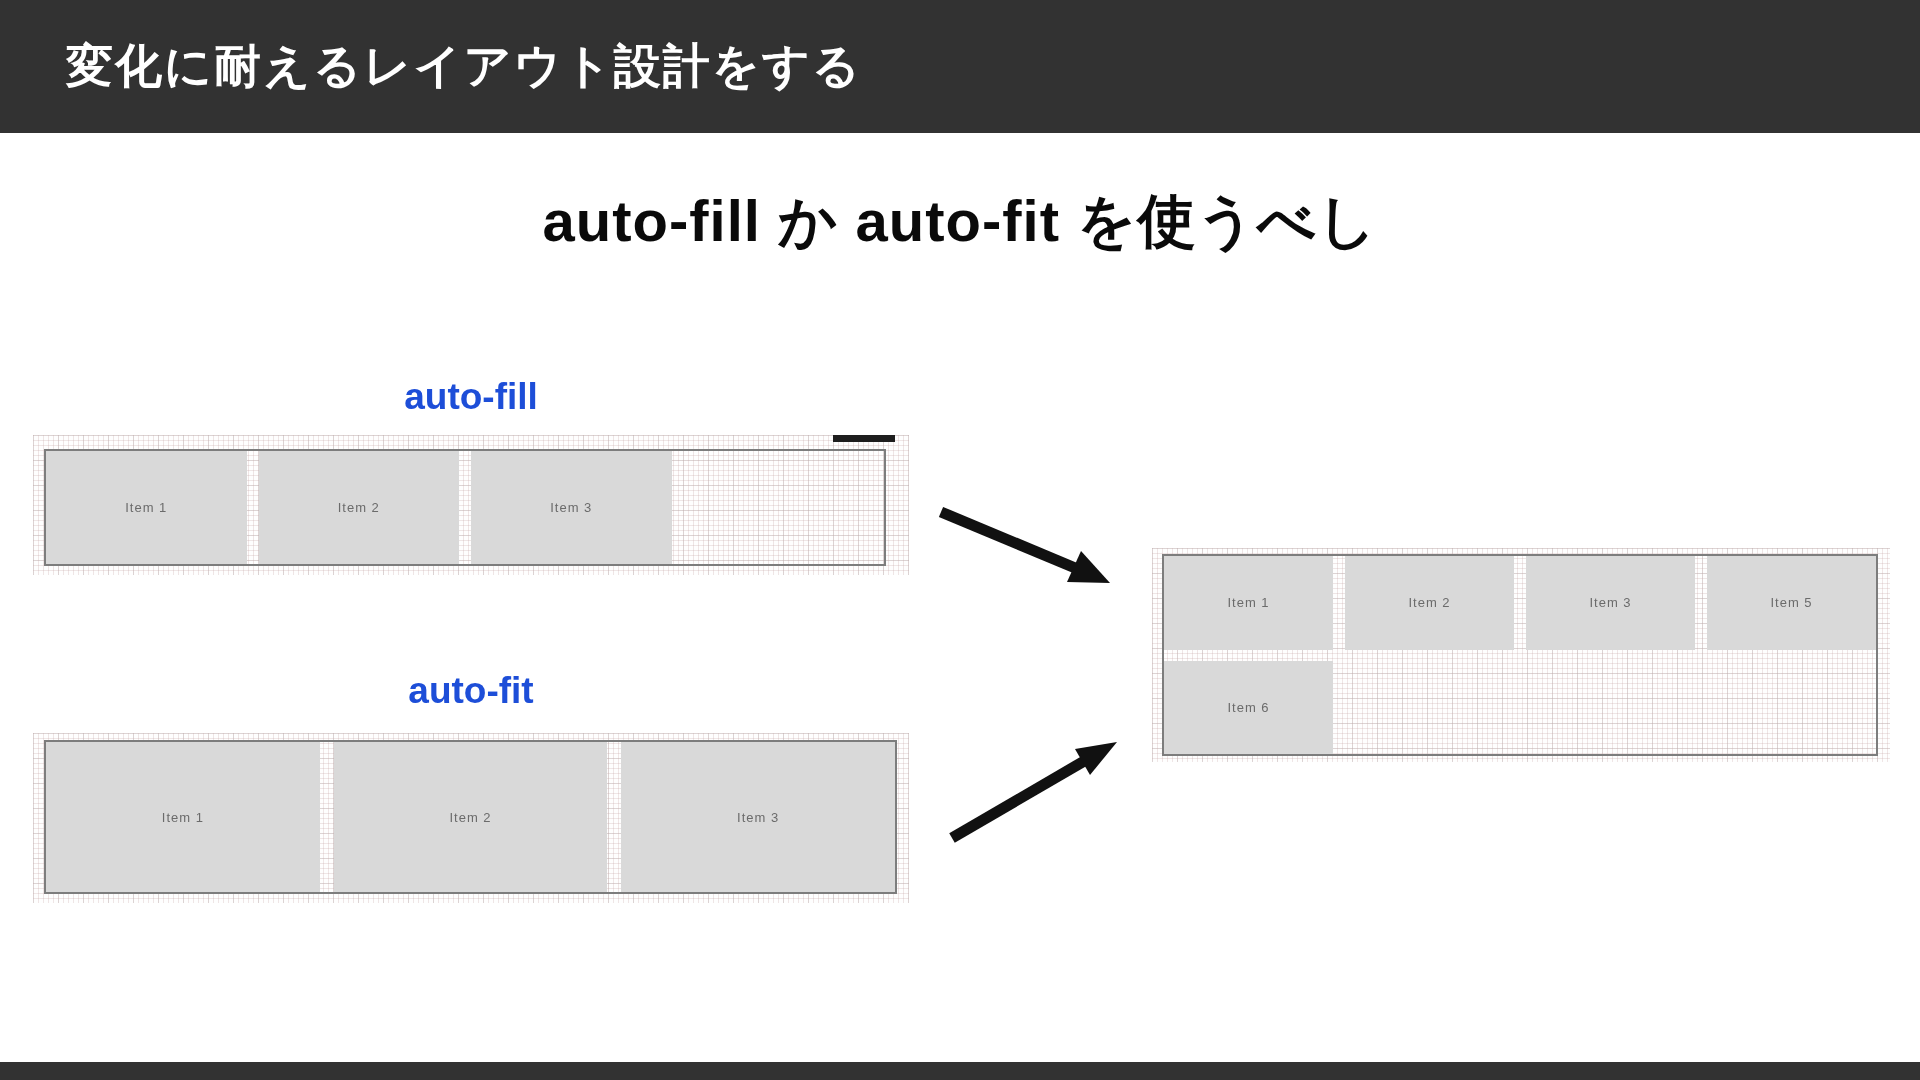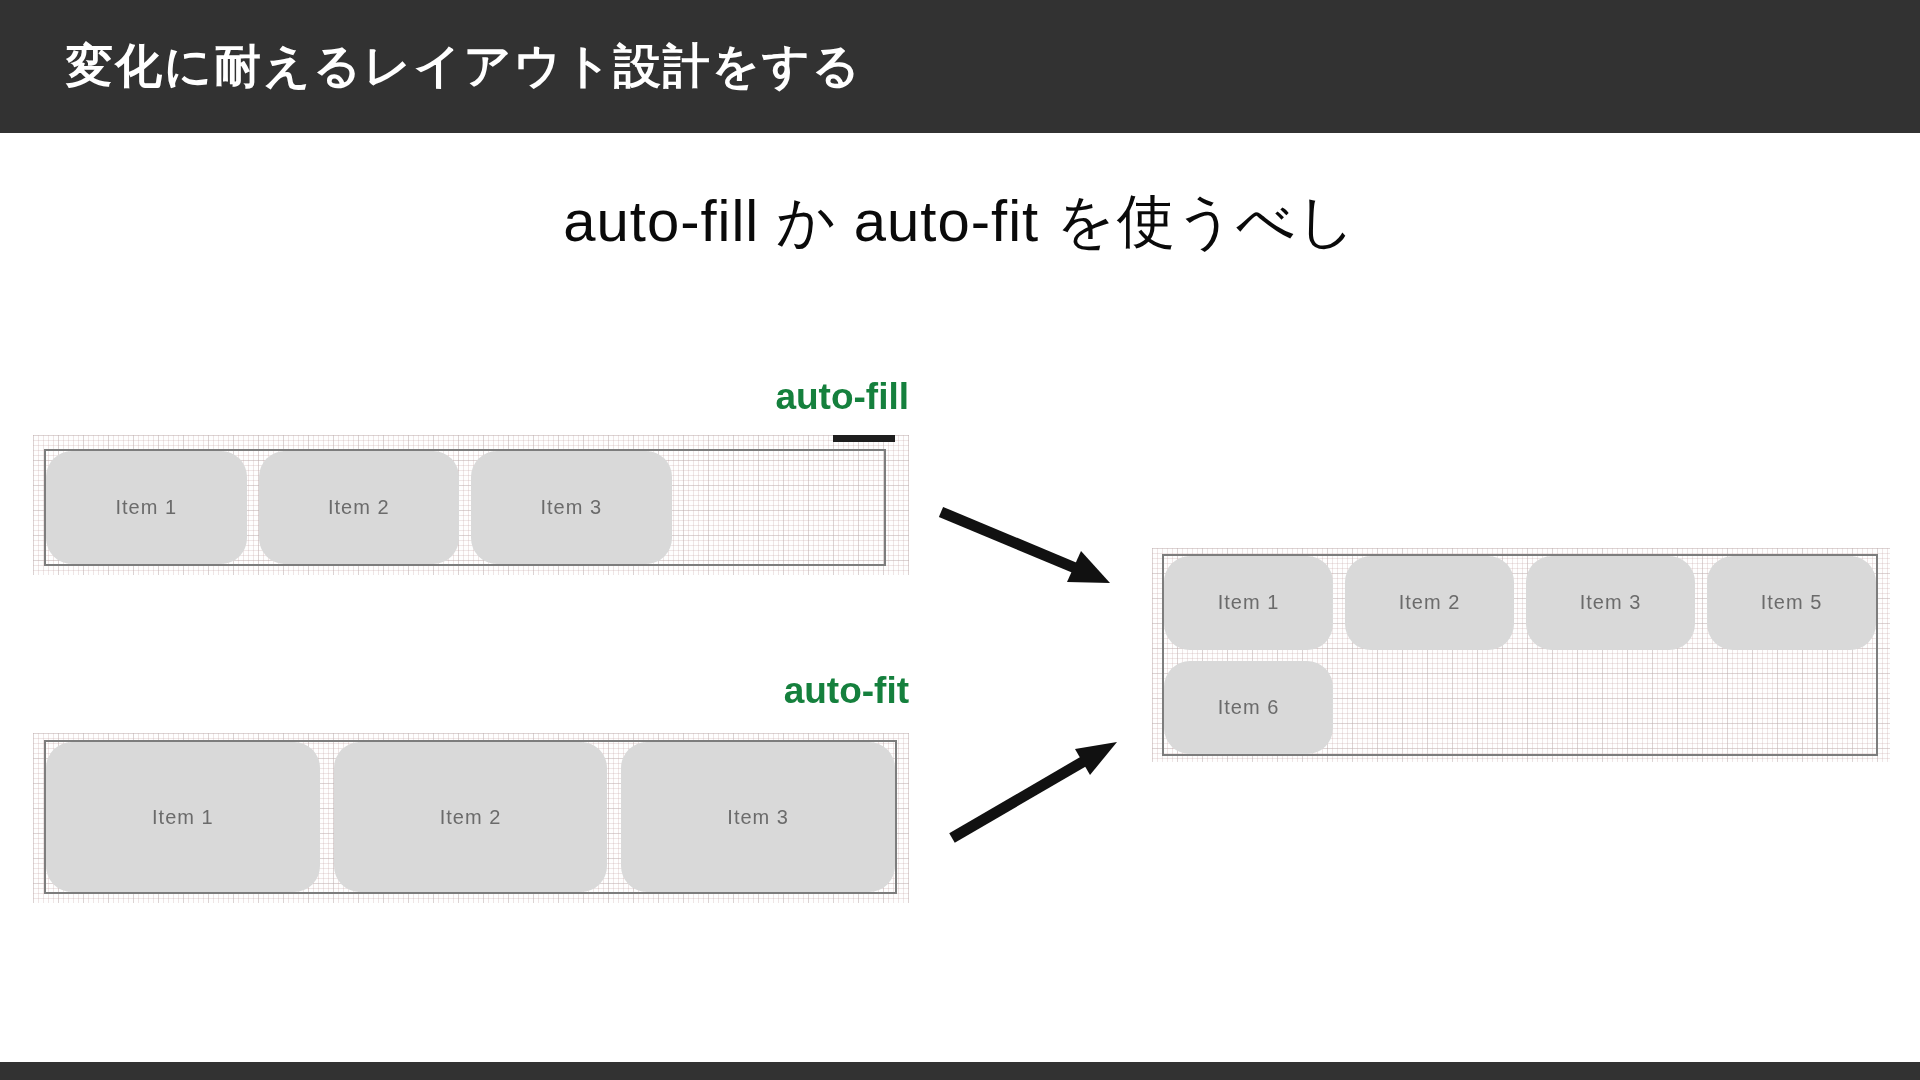--- a/index.html
+++ b/index.html
@@ -19,28 +19,28 @@
     color: #ffffff; font-size: 47px; font-weight: bold; letter-spacing: 2px;
   }
   .bottom-bar {
     position: absolute; left: 0; bottom: 0; width: 1920px; height: 18px;
     background: #323232;
   }
 
   
   .main-title {
     position: absolute; left: 0; top: 183px; width: 1920px;
-    text-align: center; font-size: 58px; font-weight: normal; color: #0a0a0a;
+    text-align: center; font-size: 58px; font-weight: bold; color: #0a0a0a;
     letter-spacing: 1px;
   }
 
   
   .demo-label {
-    position: absolute; left: 33px; width: 876px; text-align: right;
-    font-size: 37px; font-weight: 600; color: #15803d;
+    position: absolute; left: 33px; width: 876px; text-align: center;
+    font-size: 37px; font-weight: 600; color: #1d4ed8;
   }
   .label-autofill { top: 376px; }
   .label-autofit  { top: 670px; }
 
   
   .paper {
     position: absolute;
     background-color: #fefefe;
     background-image:
       linear-gradient(rgba(205,175,175,0.30) 1px, transparent 1px),
@@ -66,21 +66,21 @@
     grid-template-columns: repeat(3, 1fr); column-gap: 14px;
   }
   .frame-result {
     left: 10px; top: 6px; width: 716px; height: 202px;
     grid-template-columns: repeat(4, 1fr); grid-template-rows: 1fr 1fr;
     column-gap: 12px; row-gap: 11px;
   }
 
   .grid-item {
     background: #d9d9d9; display: flex; align-items: center; justify-content: center;
-    color: #6b6b6b; font-size: 20px; letter-spacing: 1px; border-radius: 26px;
+    color: #6b6b6b; font-size: 13px; letter-spacing: 1px;
   }
   .grid-cell-empty { background: transparent; }
 
   
   .resize-dash {
     position: absolute; left: 833px; top: 435px; width: 62px; height: 7px;
     background: #1e1e1e;
   }
 
   

